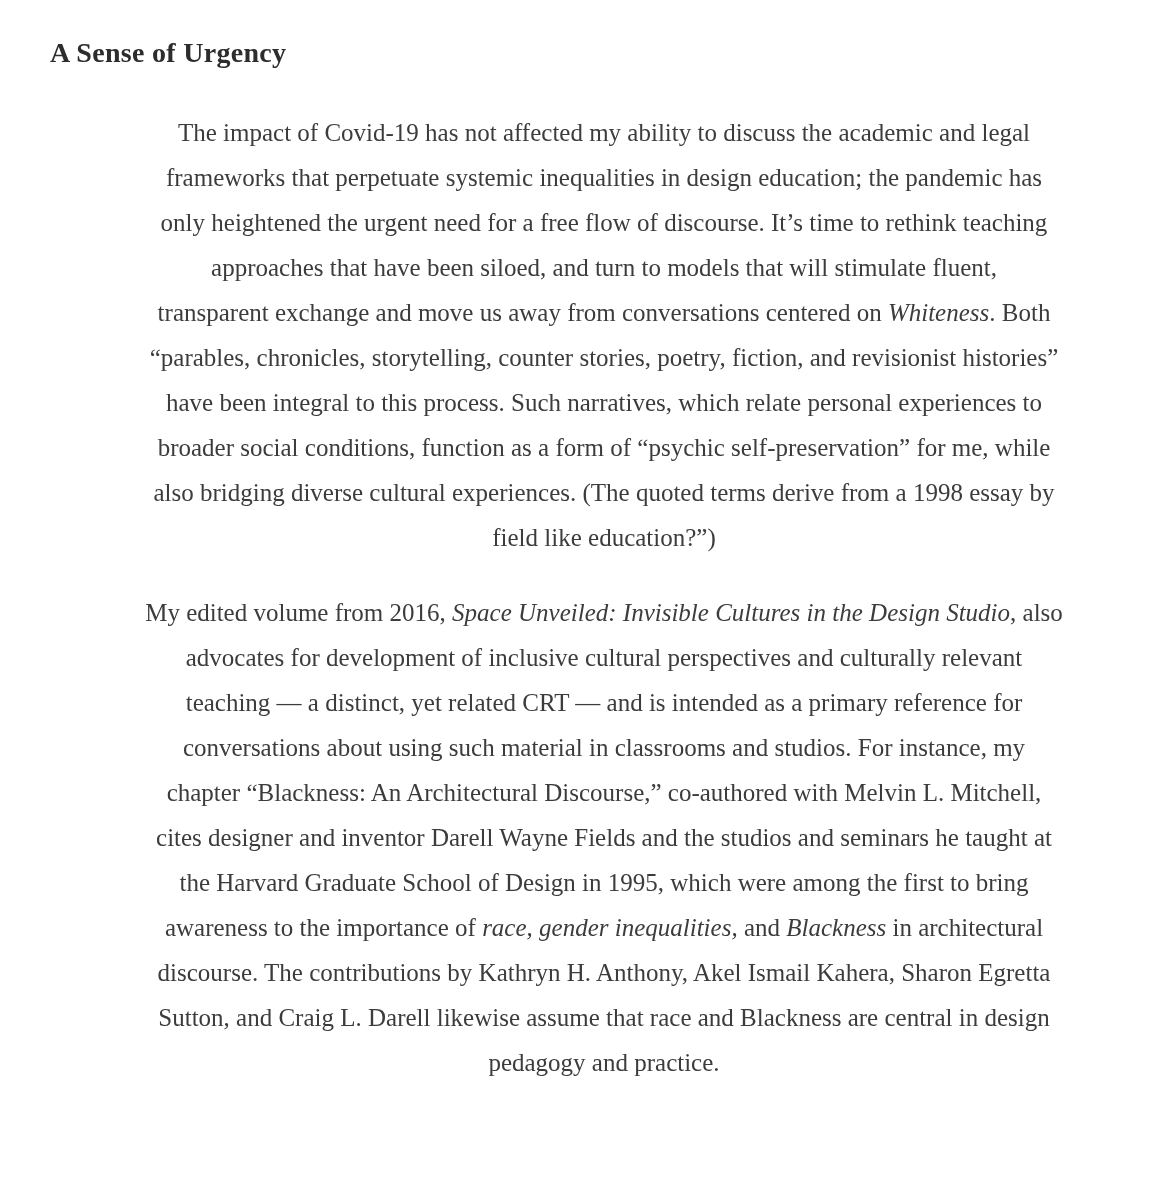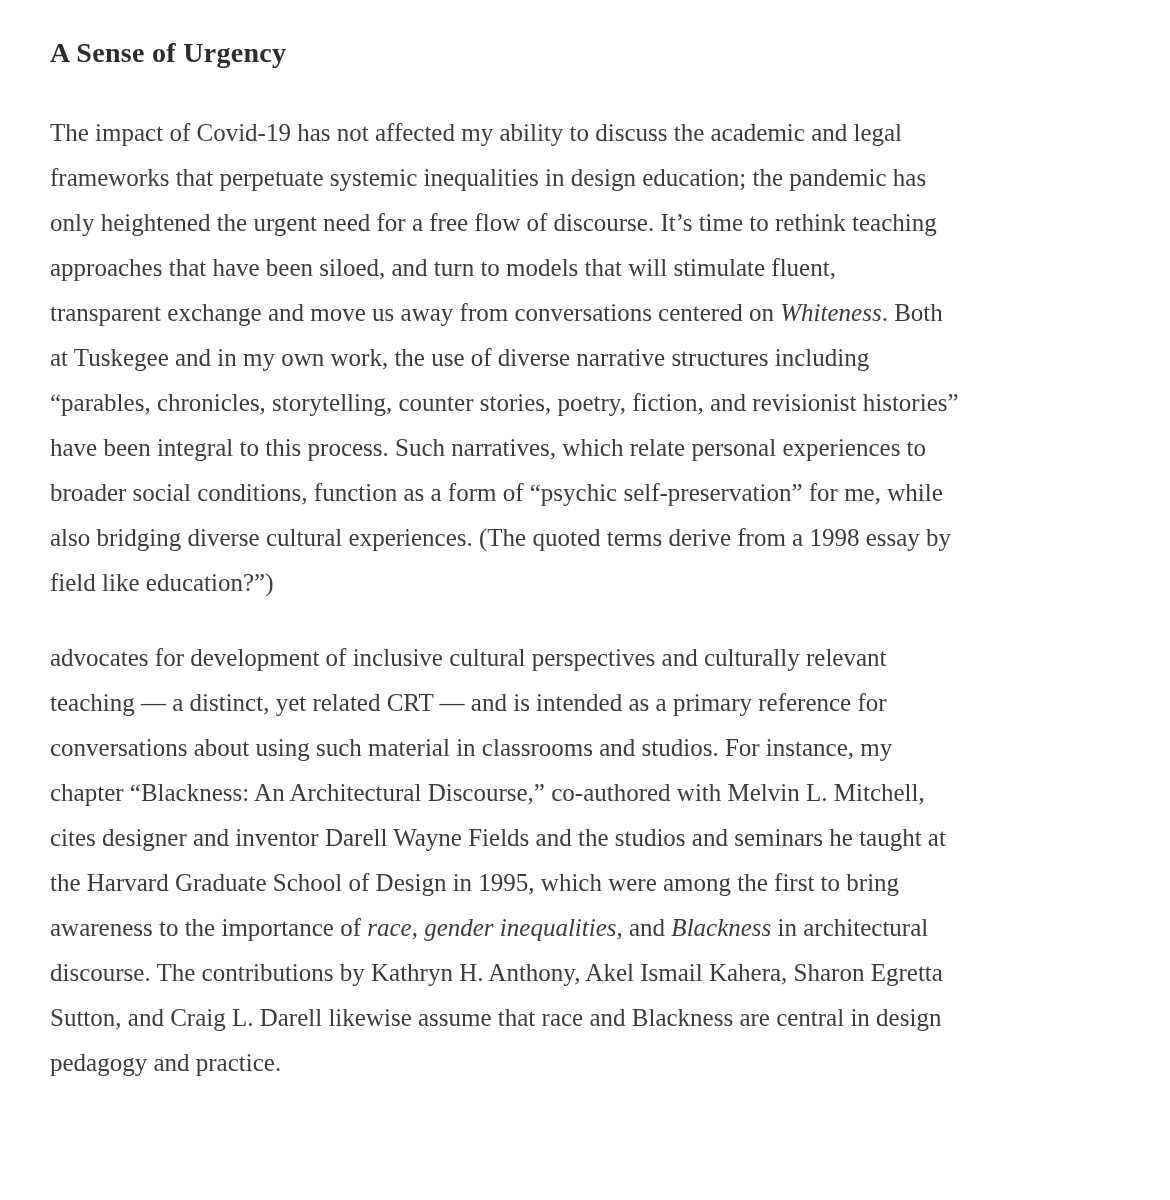--- a/index.html
+++ b/index.html
@@ -25,46 +25,47 @@
     margin: 0 0 40px 0;
   }
   .paragraph + .paragraph {
     margin-top: 30px;
   }
   .line {
     font-size: 25px;
     line-height: 45px;
     color: #3c3c3c;
     white-space: nowrap;
+    text-align: center;
   }
   .line em {
     font-style: italic;
     color: #3c3c3c;
   }
 </style>
 </head>
 <body>
 
 <main class="page">
   <h1 class="heading">A Sense of Urgency</h1>
   <div id="article-body">
       <div class="paragraph">
         <div class="line"><span>The impact of Covid-19 has not affected my ability to discuss the academic and legal</span></div>
         <div class="line"><span>frameworks that perpetuate systemic inequalities in design education; the pandemic has</span></div>
         <div class="line"><span>only heightened the urgent need for a free flow of discourse. It’s time to rethink teaching</span></div>
         <div class="line"><span>approaches that have been siloed, and turn to models that will stimulate fluent,</span></div>
         <div class="line"><span>transparent exchange and move us away from conversations centered on </span><em>Whiteness</em><span>. Both</span></div>
-        <div class="line"><span>at Tuskegee and in my own work, the use of diverse narrative structures including</span></div>
         <div class="line"><span>“parables, chronicles, storytelling, counter stories, poetry, fiction, and revisionist histories”</span></div>
         <div class="line"><span>have been integral to this process. Such narratives, which relate personal experiences to</span></div>
         <div class="line"><span>broader social conditions, function as a form of “psychic self-preservation” for me, while</span></div>
         <div class="line"><span>also bridging diverse cultural experiences. (The quoted terms derive from a 1998 essay by</span></div>
         <div class="line"><span>field like education?”)</span></div>
       </div>
       <div class="paragraph">
+        <div class="line"><span>My edited volume from 2016, </span><em>Space Unveiled: Invisible Cultures in the Design Studio</em><span>, also</span></div>
         <div class="line"><span>advocates for development of inclusive cultural perspectives and culturally relevant</span></div>
         <div class="line"><span>teaching — a distinct, yet related CRT — and is intended as a primary reference for</span></div>
         <div class="line"><span>conversations about using such material in classrooms and studios. For instance, my</span></div>
         <div class="line"><span>chapter “Blackness: An Architectural Discourse,” co-authored with Melvin L. Mitchell,</span></div>
         <div class="line"><span>cites designer and inventor Darell Wayne Fields and the studios and seminars he taught at</span></div>
         <div class="line"><span>the Harvard Graduate School of Design in 1995, which were among the first to bring</span></div>
         <div class="line"><span>awareness to the importance of </span><em>race, gender inequalities,</em><span> and </span><em>Blackness</em><span> in architectural</span></div>
         <div class="line"><span>discourse. The contributions by Kathryn H. Anthony, Akel Ismail Kahera, Sharon Egretta</span></div>
         <div class="line"><span>Sutton, and Craig L. Darell likewise assume that race and Blackness are central in design</span></div>
         <div class="line"><span>pedagogy and practice.</span></div>

